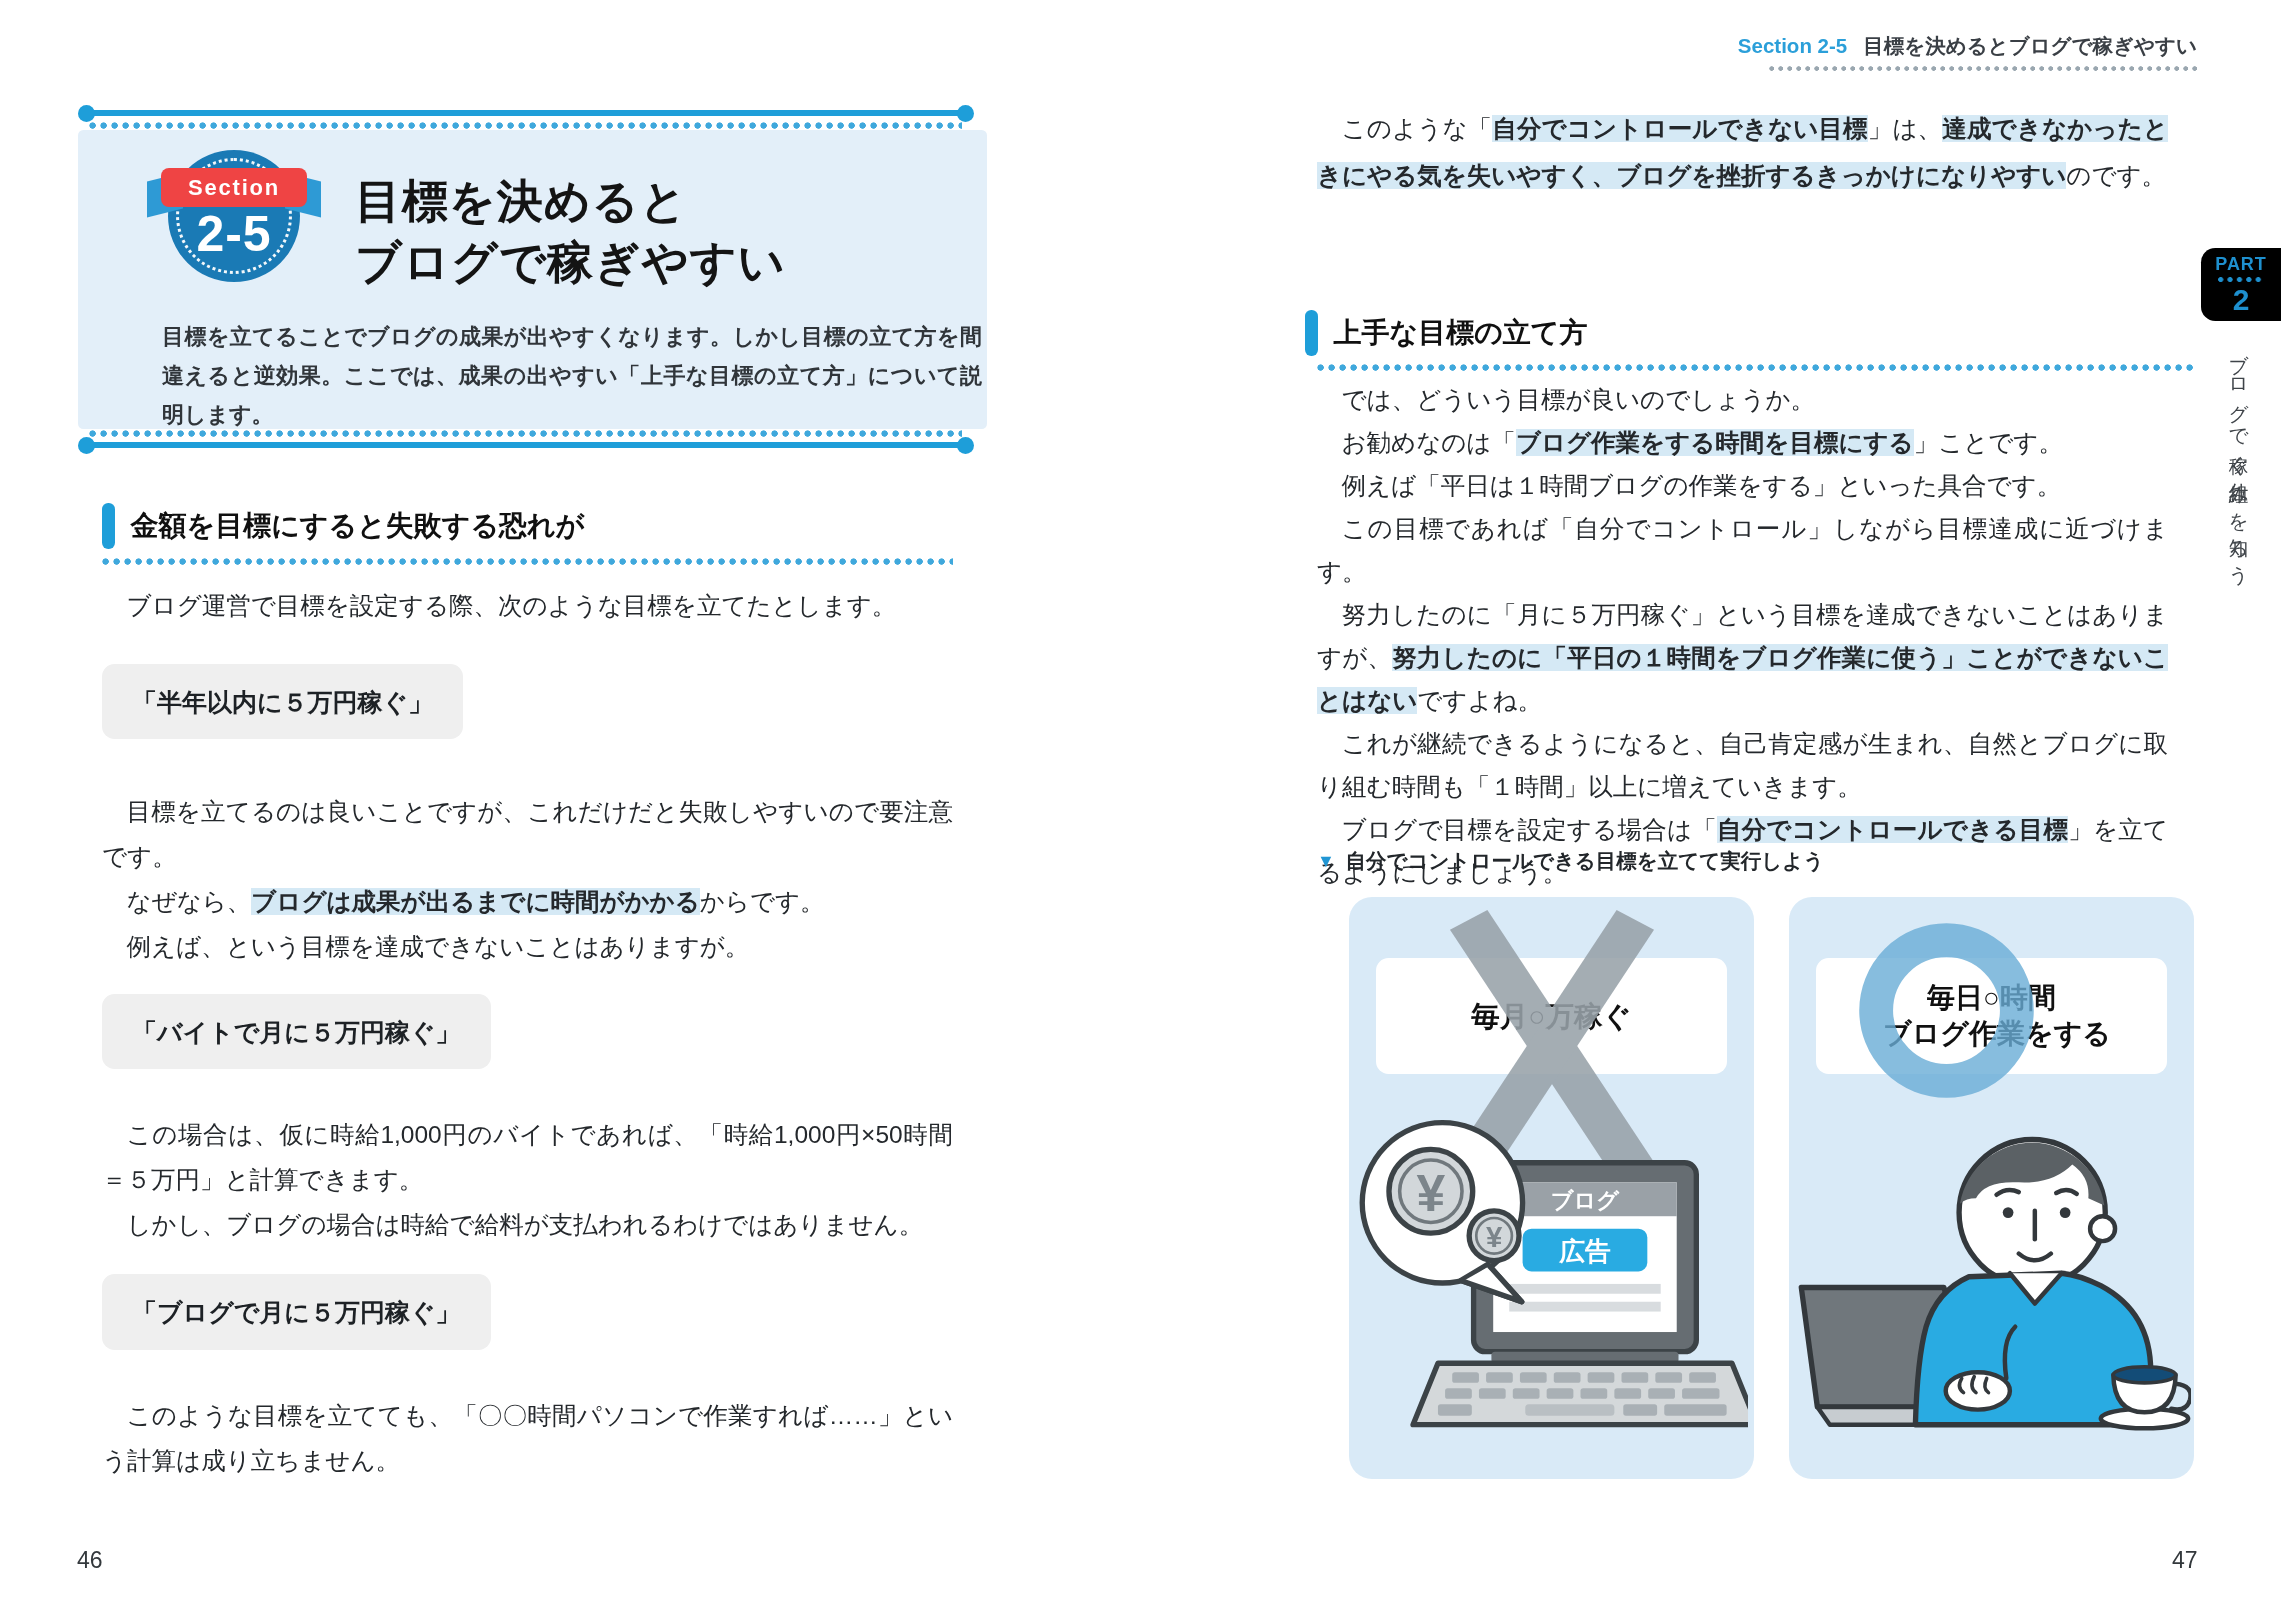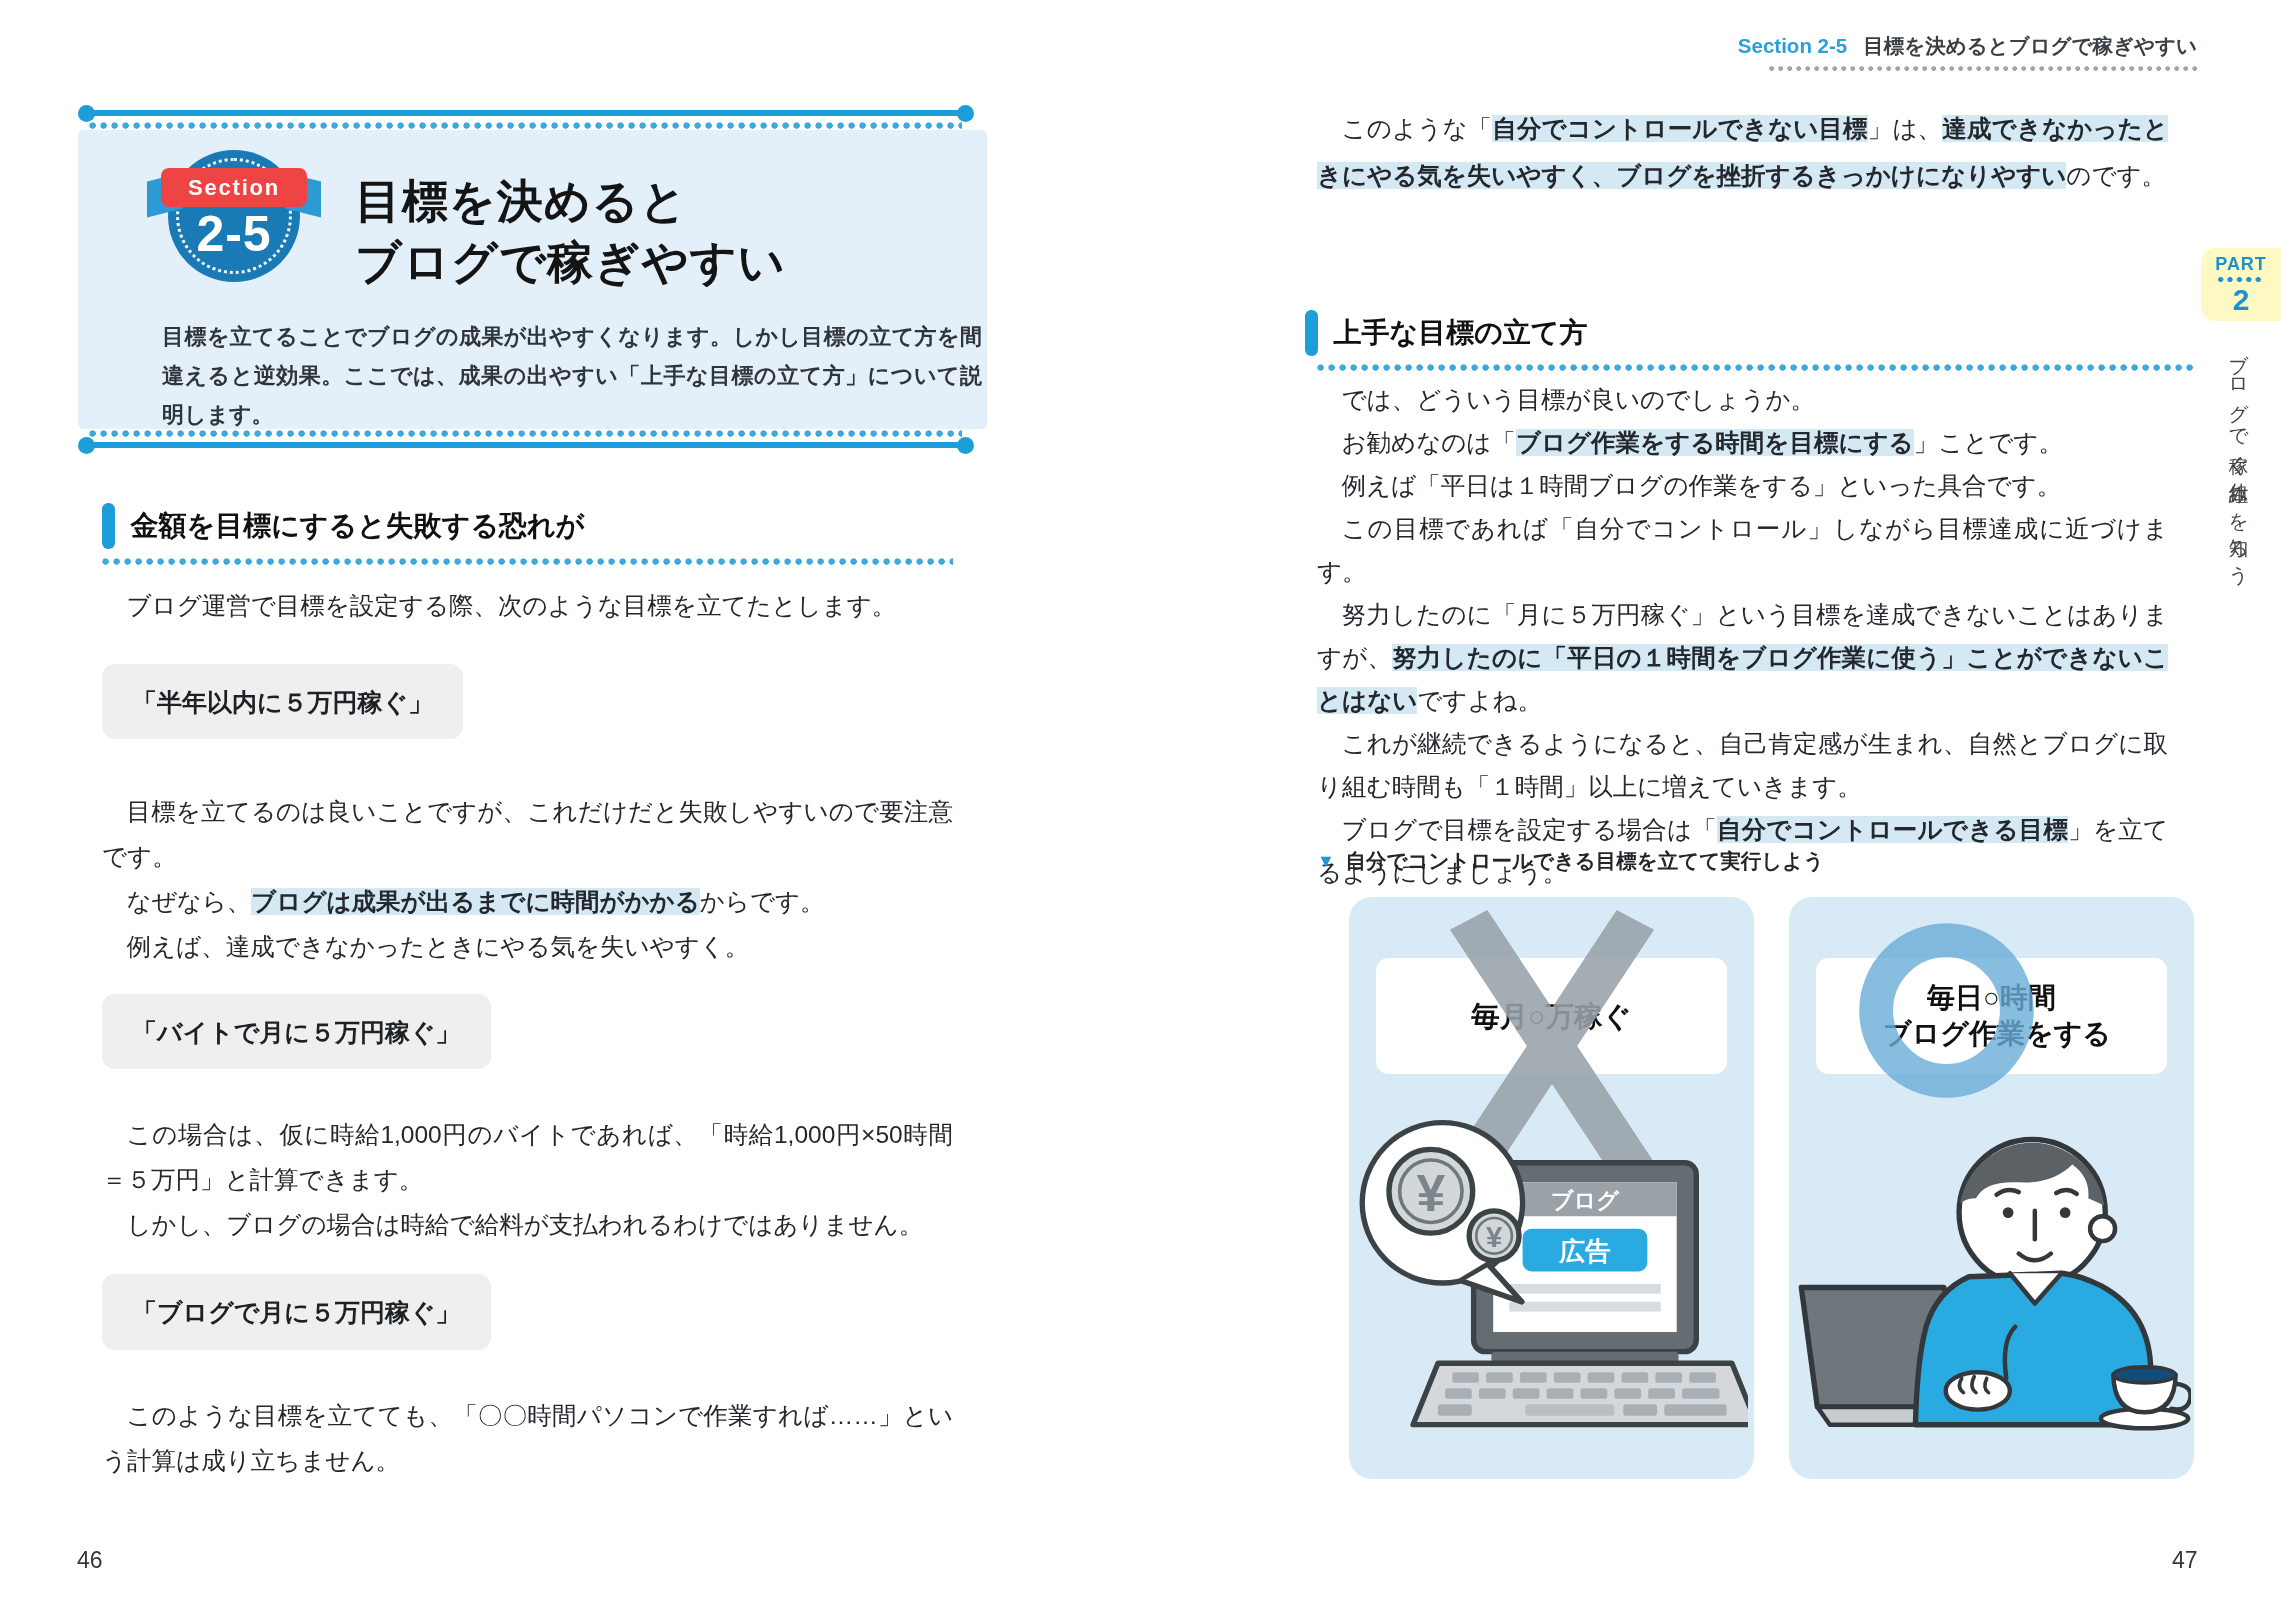--- a/index.html
+++ b/index.html
@@ -51,21 +51,21 @@
          font-size:25px;font-weight:700;color:#1d2125;line-height:36px;}
 
   .caption{display:flex;align-items:center;gap:10.7px;font-size:20.5px;font-weight:700;color:#22262a;}
   .caption .tri{color:#2196d4;font-size:18px;}
 
   .figbox{position:absolute;top:897px;width:405px;height:582px;background:#d9eaf7;border-radius:23px;}
   .figlabel{position:absolute;left:27px;right:27px;top:61px;height:116px;background:#fff;border-radius:12.5px;
             display:flex;flex-direction:column;align-items:center;justify-content:center;
             font-weight:900;font-size:28.5px;color:#101010;line-height:36px;text-align:center;}
 
-  .part-tab{left:2201px;top:248px;width:80px;height:73px;background:#fef9c3;border-radius:14.3px 0 0 14.3px;
+  .part-tab{left:2201px;top:248px;width:80px;height:73px;background:#000000;border-radius:14.3px 0 0 14.3px;
             display:flex;flex-direction:column;align-items:center;justify-content:center;gap:2.7px;}
   .part-tab .pt{color:#1e90cf;font-weight:800;font-size:18px;letter-spacing:0.9px;}
   .part-tab .pn{color:#1e90cf;font-weight:800;font-size:30px;line-height:30px;}
 
   .vert{writing-mode:vertical-rl;text-orientation:mixed;font-size:19.6px;letter-spacing:2.7px;
         color:#3f4449;font-weight:500;}
 
   .run-head{font-size:20.5px;font-weight:600;text-align:right;white-space:nowrap;}
   .run-head .sec{color:#2b9fd9;}
   .run-head .ttl{color:#3a3f45;margin-left:16px;}
@@ -112,21 +112,21 @@
       <span>金額を目標にすると失敗する恐れが</span>
     </div>
     <div class="dots" style="margin-top:9px;"></div>
 
     <p class="body-p" style="margin-top:18px;"><span>ブログ運営で目標を設定する際、次のような目標を立てたとします。</span></p>
 
     <div style="margin-top:36px;"><span class="quote">「半年以内に５万円稼ぐ」</span></div>
 
     <p class="body-p" style="margin-top:50px;"><span>目標を立てるのは良いことですが、これだけだと失敗しやすいので要注意です。</span></p>
     <p class="body-p"><span>なぜなら、</span><span class="hl">ブログは成果が出るまでに時間がかかる</span><span>からです。</span></p>
-    <p class="body-p"><span>例えば、達成できなかったときにやる気を失いやすく。</span></p>
+    <p class="body-p"><span>例えば、という目標を達成できないことはありますが。</span></p>
 
     <div style="margin-top:25px;"><span class="quote">「バイトで月に５万円稼ぐ」</span></div>
 
     <p class="body-p" style="margin-top:43px;"><span>この場合は、仮に時給1,000円のバイトであれば、「時給1,000円×50時間＝５万円」と計算できます。</span></p>
     <p class="body-p"><span>しかし、ブログの場合は時給で給料が支払われるわけではありません。</span></p>
 
     <div style="margin-top:27px;"><span class="quote">「ブログで月に５万円稼ぐ」</span></div>
 
     <p class="body-p" style="margin-top:43px;"><span>このような目標を立てても、「〇〇時間パソコンで作業すれば……」という計算は成り立ちません。</span></p>
   </div>

